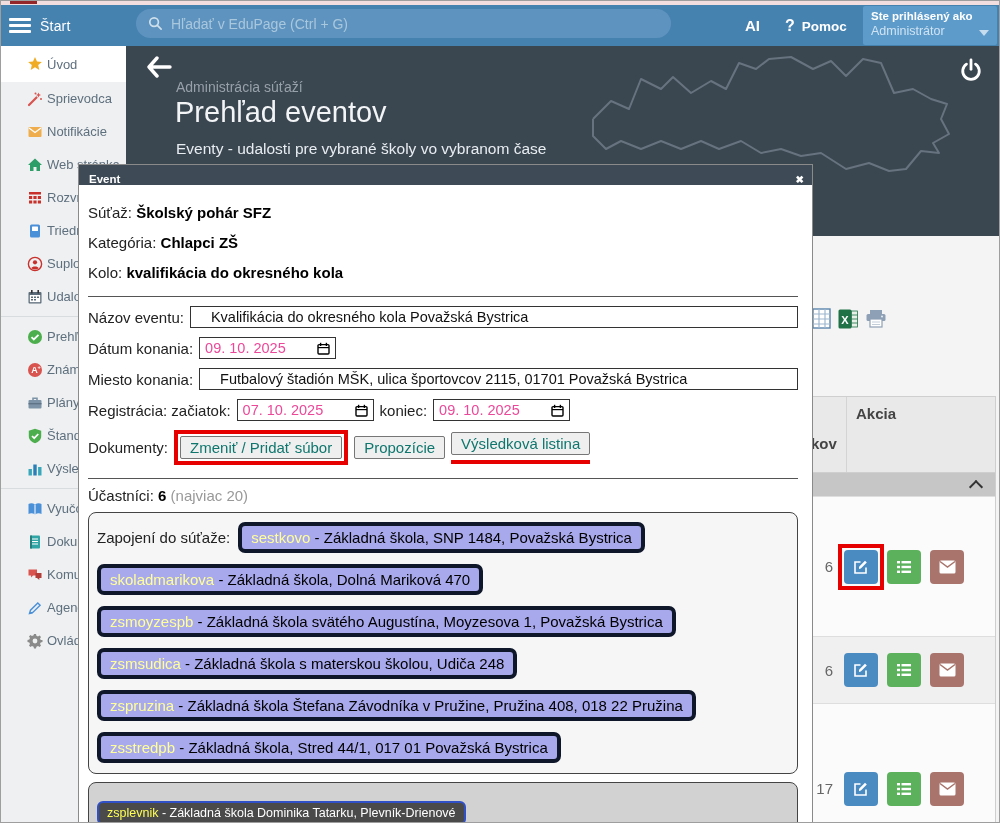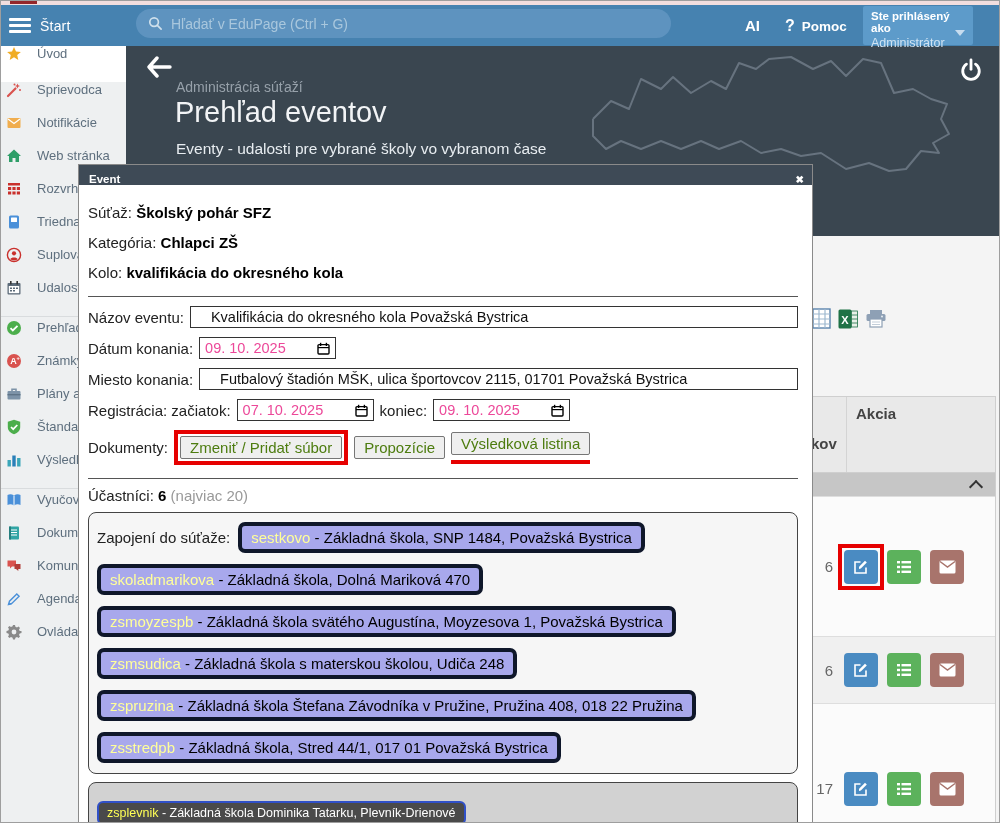--- a/index.html
+++ b/index.html
@@ -14,29 +14,29 @@
   .hamburger{width:22px;height:15px;margin:0 9px 0 8px;display:flex;flex-direction:column;justify-content:space-between;cursor:pointer;}
   .hamburger span{display:block;height:3px;background:#fff;border-radius:1px;}
   .start-label{font-size:14px;letter-spacing:.2px;}
   .searchbox{position:absolute;left:135px;top:4px;width:535px;height:29px;background:#5e93bf;
              border-radius:15px;display:flex;align-items:center;padding:0 12px;box-sizing:border-box;gap:8px;}
   .searchbox svg{flex:none;}
   .search-ph{color:#a9c7dd;font-size:14px;}
   .ai-label{position:absolute;left:744px;top:12px;font-weight:bold;font-size:15px;}
   .help{position:absolute;left:784px;top:12px;display:flex;gap:7px;align-items:center;font-weight:bold;}
   .help .q{font-size:16px;} .help .p{font-size:13.5px;}
-  .userbox{position:absolute;left:862px;top:1px;width:110px;height:39px;background:#5d9bca;border-radius:2px;
+  .userbox{position:absolute;left:862px;top:1px;width:134px;height:39px;background:#5d9bca;border-radius:2px;
            padding:4px 8px;box-sizing:border-box;cursor:pointer;}
   .userbox .l1{font-size:11.5px;font-weight:bold;color:#fff;}
   .userbox .l2{font-size:12.5px;color:#cfe3f3;margin-top:2px;}
   .userbox .caret{position:absolute;right:8px;bottom:9px;width:0;height:0;border-left:5px solid transparent;
                   border-right:5px solid transparent;border-top:6px solid #c6dcef;}
   
   .sidebar{position:absolute;left:0;top:45px;width:125px;bottom:0;background:#eef0f1;z-index:5;}
-  .sb-item{display:flex;align-items:flex-start;gap:15px;height:33px;padding-left:5px;font-size:13px;
+  .sb-item{display:flex;align-items:center;gap:4px;height:33px;padding-left:26px;font-size:13px;
            color:#5e6f7e;cursor:pointer;white-space:nowrap;}
   .sb-item.active{background:#ffffff;height:36px;}
   .sb-item svg{width:16px;height:16px;flex:none;}
   .sb-sep{height:1px;background:#d9dcde;margin:3px 0;}
   
   .main{position:absolute;left:125px;top:45px;right:0;bottom:0;z-index:1;background:#f4f4f4;}
   .hero{position:absolute;left:0;top:0;width:875px;height:190px;background:#3a4650;overflow:hidden;}
   .hero svg.map{position:absolute;left:0;top:0;}
   .back-arrow{position:absolute;left:20px;top:10px;cursor:pointer;}
   .crumb{position:absolute;left:50px;top:33px;font-size:14px;color:#97a1aa;}
@@ -71,21 +71,21 @@
   .modal-body{padding:8px 14px 0 9px;}
   .mline{margin:10px 0 0 0;line-height:20px;}
   .mline b{color:#000;}
   .mhr{border:none;border-top:1px solid #555;margin:13px 0 0 0;}
   .frow{display:flex;align-items:center;gap:6px;margin-top:9px;}
   .tinput{height:22px;border:1px solid #333;font-size:14.5px;padding:0 20px;font-family:"Liberation Sans",sans-serif;color:#111;box-sizing:border-box;}
   .grow{flex:1;}
   .dfield{height:22px;border:1px solid #333;box-sizing:border-box;display:flex;align-items:center;
           width:137px;padding:0 5px;cursor:pointer;font-size:14.5px;color:#ec4899;}
   .dfield svg{margin-left:auto;}
-  .gbtn{font-family:"Liberation Sans",sans-serif;font-size:15px;color:#4d7c0f;background:#efefef;
+  .gbtn{font-family:"Liberation Sans",sans-serif;font-size:15px;color:#0f766e;background:#efefef;
         border:1px solid #767676;border-radius:2px;padding:2px 9px;cursor:pointer;}
   .red-box{display:inline-block;border:4px solid #e60000;padding:2px;line-height:0;}
   .red-under{display:inline-block;border-bottom:4px solid #e60000;padding-bottom:5px;line-height:0;}
   .muted{color:#999;}
   .pbox{margin-top:6px;border:1px solid #444;border-radius:8px;background:#f6f6f6;padding:9px 8px 10px 8px;}
   .pbox .first{display:flex;align-items:center;gap:8px;}
   .badge{display:inline-block;background:#a8a8ec;border:4px solid #0f172a;border-radius:7px;
          padding:3px 9px;font-size:15px;color:#000;cursor:pointer;}
   .badge .u{color:#ffff99;}
   .badge-row{margin-top:11px;}

